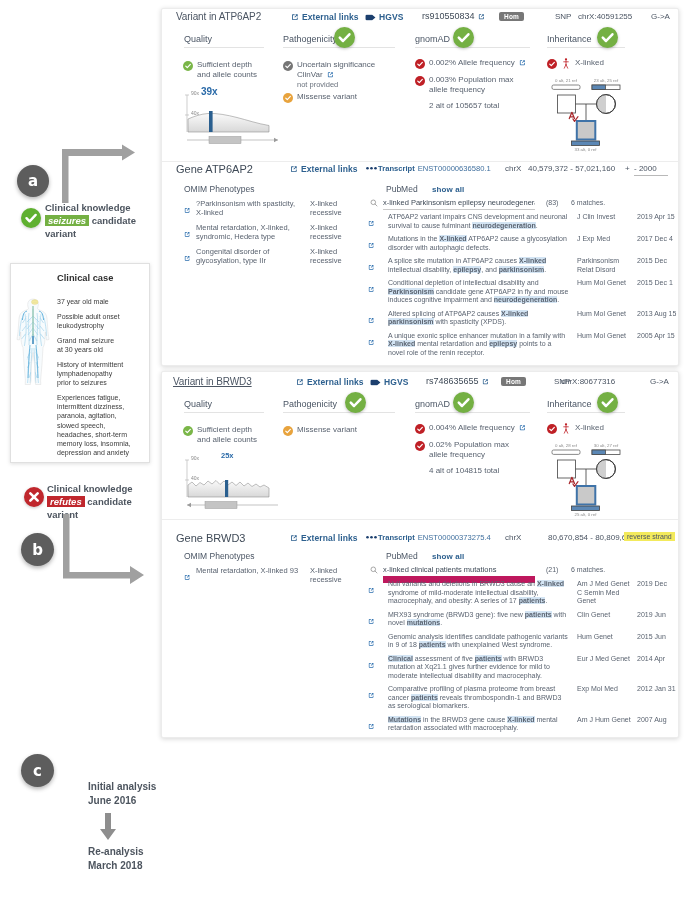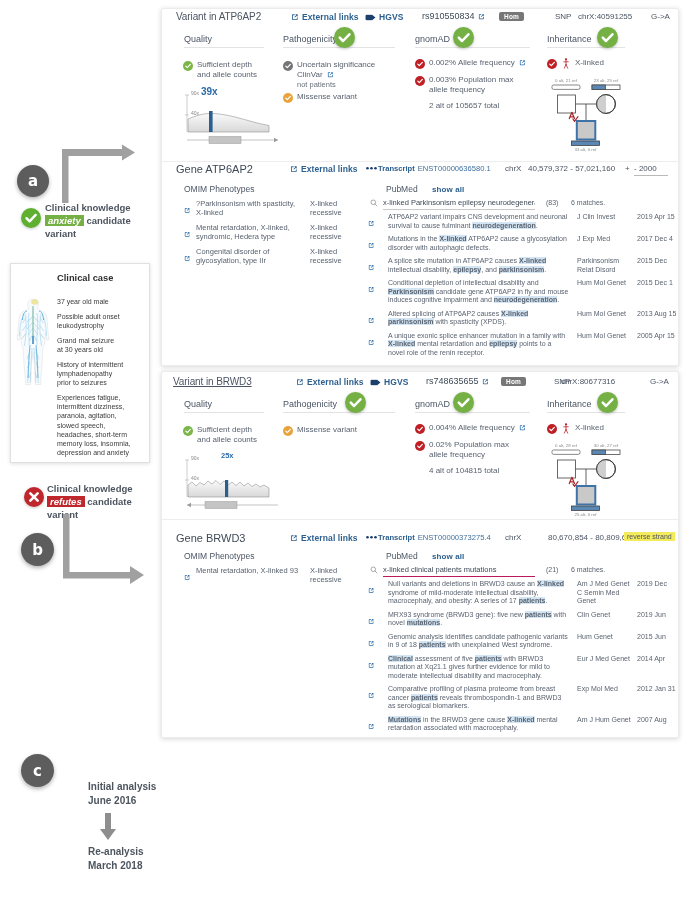--- a/index.html
+++ b/index.html
@@ -156,21 +156,21 @@
 
 <svg class="abs" width="10" height="10" viewBox="0 0 24 24" style="left:283px;top:61px;color:#757575">
     <use href="#i-check"></use>
   </svg>
 <div class="abs item" style="left:297px;top:60px;width:88px;">
   <span>Uncertain significance ClinVar</span>
   <svg class="ic" width="7" height="7" viewBox="0 0 16 16" style="color:#2c6fae;margin-left:2px;">
       <use href="#i-extlink"></use>
     </svg>
 </div>
-<div class="abs sub" style="left:297px;top:80px;">not patients</div>
+<div class="abs sub" style="left:297px;top:80px;">not provided</div>
 <svg class="abs" width="10" height="10" viewBox="0 0 24 24" style="left:283px;top:93px;color:#e8a33d">
     <use href="#i-check"></use>
   </svg>
 <div class="abs item" style="left:297px;top:92px;">Missense variant</div>
 
 <svg class="abs" width="10" height="10" viewBox="0 0 24 24" style="left:415px;top:59px;color:#bf2026">
     <use href="#i-check"></use>
   </svg>
 <div class="abs item" style="left:429px;top:58px;">
   <span>0.002% Allele frequency</span>
@@ -469,21 +469,21 @@
       <span class="omimrow" style="flex:0 0 108px;padding-right:6px;">Mental retardation, X-linked 93</span>
       <span class="omimrow" style="flex:1;">X-linked recessive</span>
     </div>
   </div>
 
 <div class="abs omimhead" style="left:386px;top:551px;">PubMed</div>
 <div class="abs lnk" style="left:432px;top:552px;font-size:8px;">show all</div>
 <svg class="abs" width="8" height="8" viewBox="0 0 16 16" style="left:370px;top:566px;color:#7b7b7b">
     <use href="#i-search"></use>
   </svg>
-<div class="abs" style="left:383px;top:565px;font-size:7.5px;color:#3f4a57;width:152px;white-space:nowrap;overflow:hidden;border-bottom:1px solid #be185d;padding-bottom:2px;">x-linked clinical patients mutations</div>
+<div class="abs" style="left:383px;top:565px;font-size:7.5px;color:#3f4a57;width:152px;white-space:nowrap;overflow:hidden;border-bottom:7px solid #be185d;padding-bottom:2px;">x-linked clinical patients mutations</div>
 <div class="abs pmmeta" style="left:546px;top:566px;">(21)</div>
 <div class="abs pmmeta" style="left:571px;top:566px;">6 matches.</div>
 <div class="abs" style="left:368px;top:580px;width:308px;">
     <div style="display:flex;margin-bottom:4.5px;">
       <span style="flex:0 0 20px;line-height:1;padding-top:1.5px;"><svg class="ic" width="6.5" height="6.5" viewBox="0 0 16 16" style="color:#2c6fae">
           <use href="#i-extlink"></use>
         </svg></span>
       <span class="pmrow" style="flex:0 0 182px;padding-right:7px;">Null variants and deletions in BRWD3 cause an <span class="hlb">X-linked</span> syndrome of mild-moderate intellectual disability, macrocephaly, and obesity: A series of 17 <span class="hlb">patients</span>.</span>
       <span class="pmrow" style="flex:0 0 56px;padding-right:4px;">Am J Med Genet C Semin Med Genet</span>
       <span class="pmrow" style="flex:1;white-space:nowrap;">2019 Dec</span>
@@ -533,21 +533,21 @@
 <svg class="abs" style="left:56px;top:143px;" width="85" height="66" viewBox="0 0 85 66">
   <path d="M6,60 L6,6 L66,6 L66,1.5 L79,9.5 L66,17.5 L66,13 L12.5,13 L12.5,60 Z" fill="#a0a0a0"></path>
 </svg>
 <div class="panelbadge" style="left:17px;top:165px;width:32px;height:32px;">a</div>
 
 <svg class="abs" width="20" height="20" viewBox="0 0 24 24" style="left:21px;top:208px;color:#5fb030;filter:drop-shadow(0 1px 1.5px rgba(0,0,0,.22))">
     <use href="#i-check"></use>
   </svg>
 <div class="abs ck-label" style="left:45px;top:202px;width:110px;">
   <span>Clinical knowledge</span>
-  <span class="mark-green">anxiety</span>
+  <span class="mark-green">seizures</span>
   <span>candidate</span>
   <span>variant</span>
 </div>
 
 <div class="casecard" style="left:10px;top:263px;width:138px;height:198px;"></div>
 <div class="abs caseh" style="left:57px;top:273px;">Clinical case</div>
 <div class="abs" style="left:57px;top:297px;width:76px;">
     <div class="casetxt" style="margin-bottom:5.5px;white-space:nowrap;">37 year old male</div>
     <div class="casetxt" style="margin-bottom:5.5px;white-space:nowrap;">Possible adult onset<br>leukodystrophy</div>
     <div class="casetxt" style="margin-bottom:5.5px;white-space:nowrap;">Grand mal seizure<br>at 30 years old</div>

